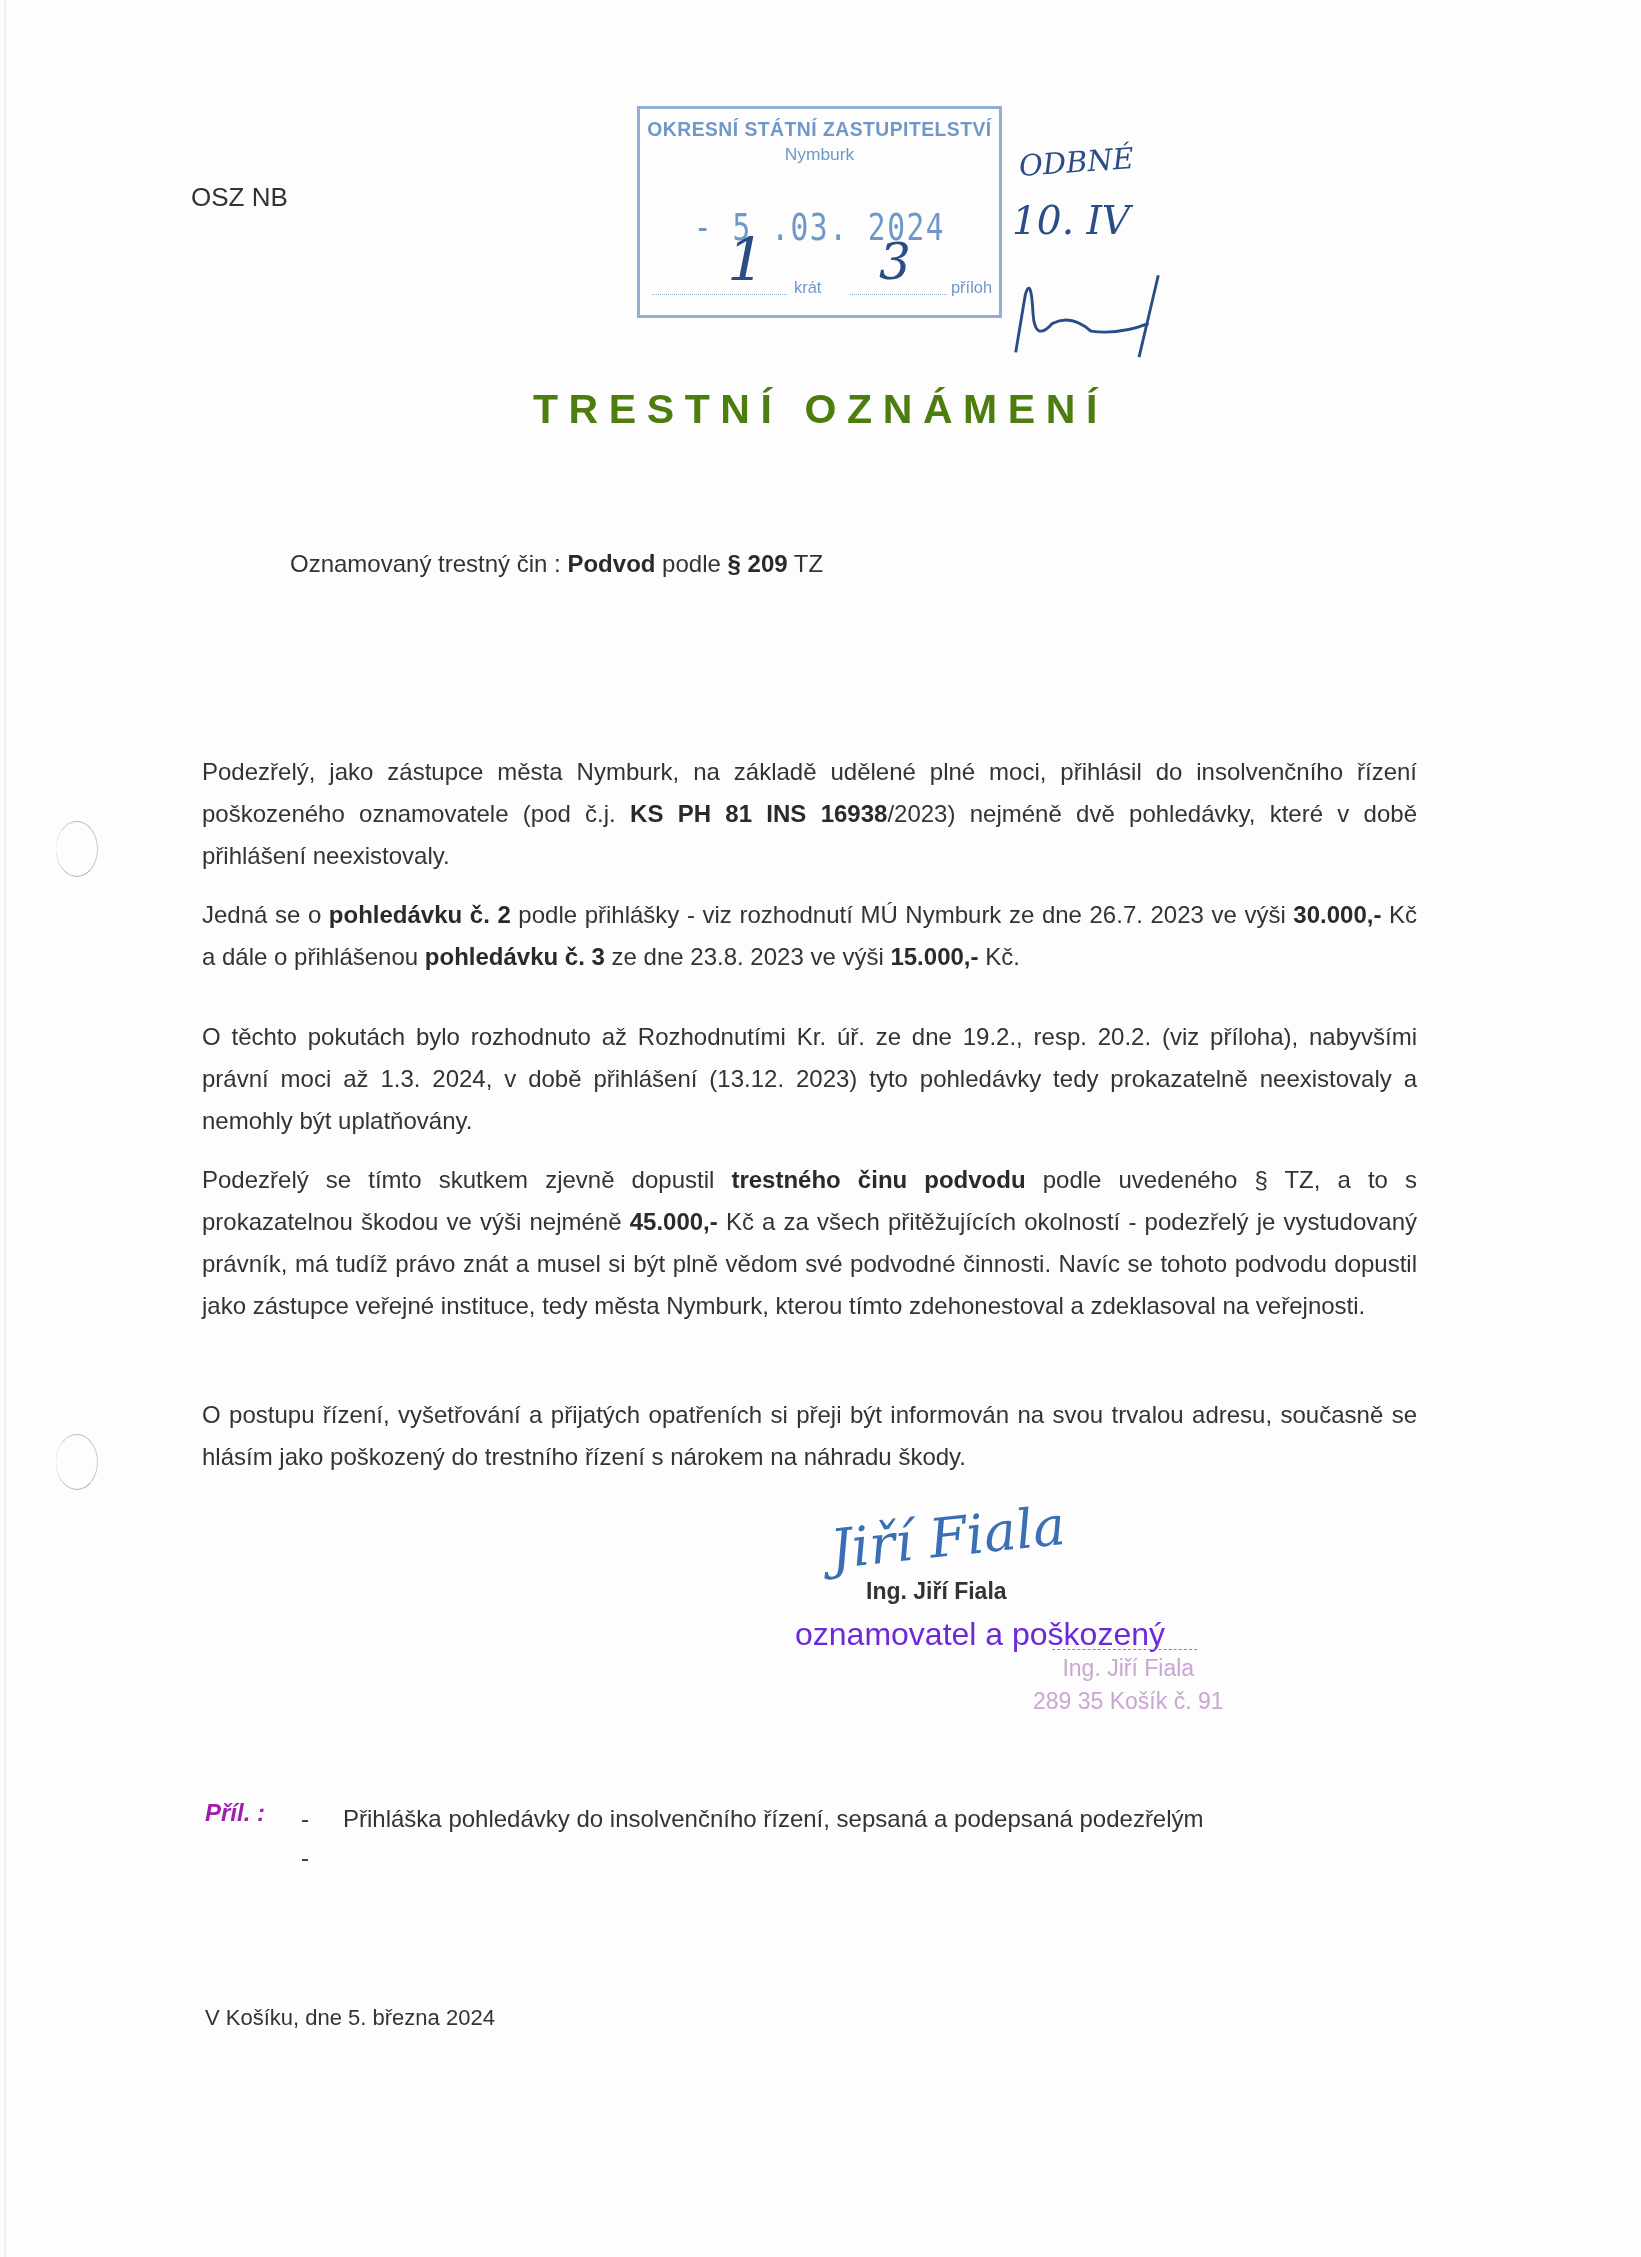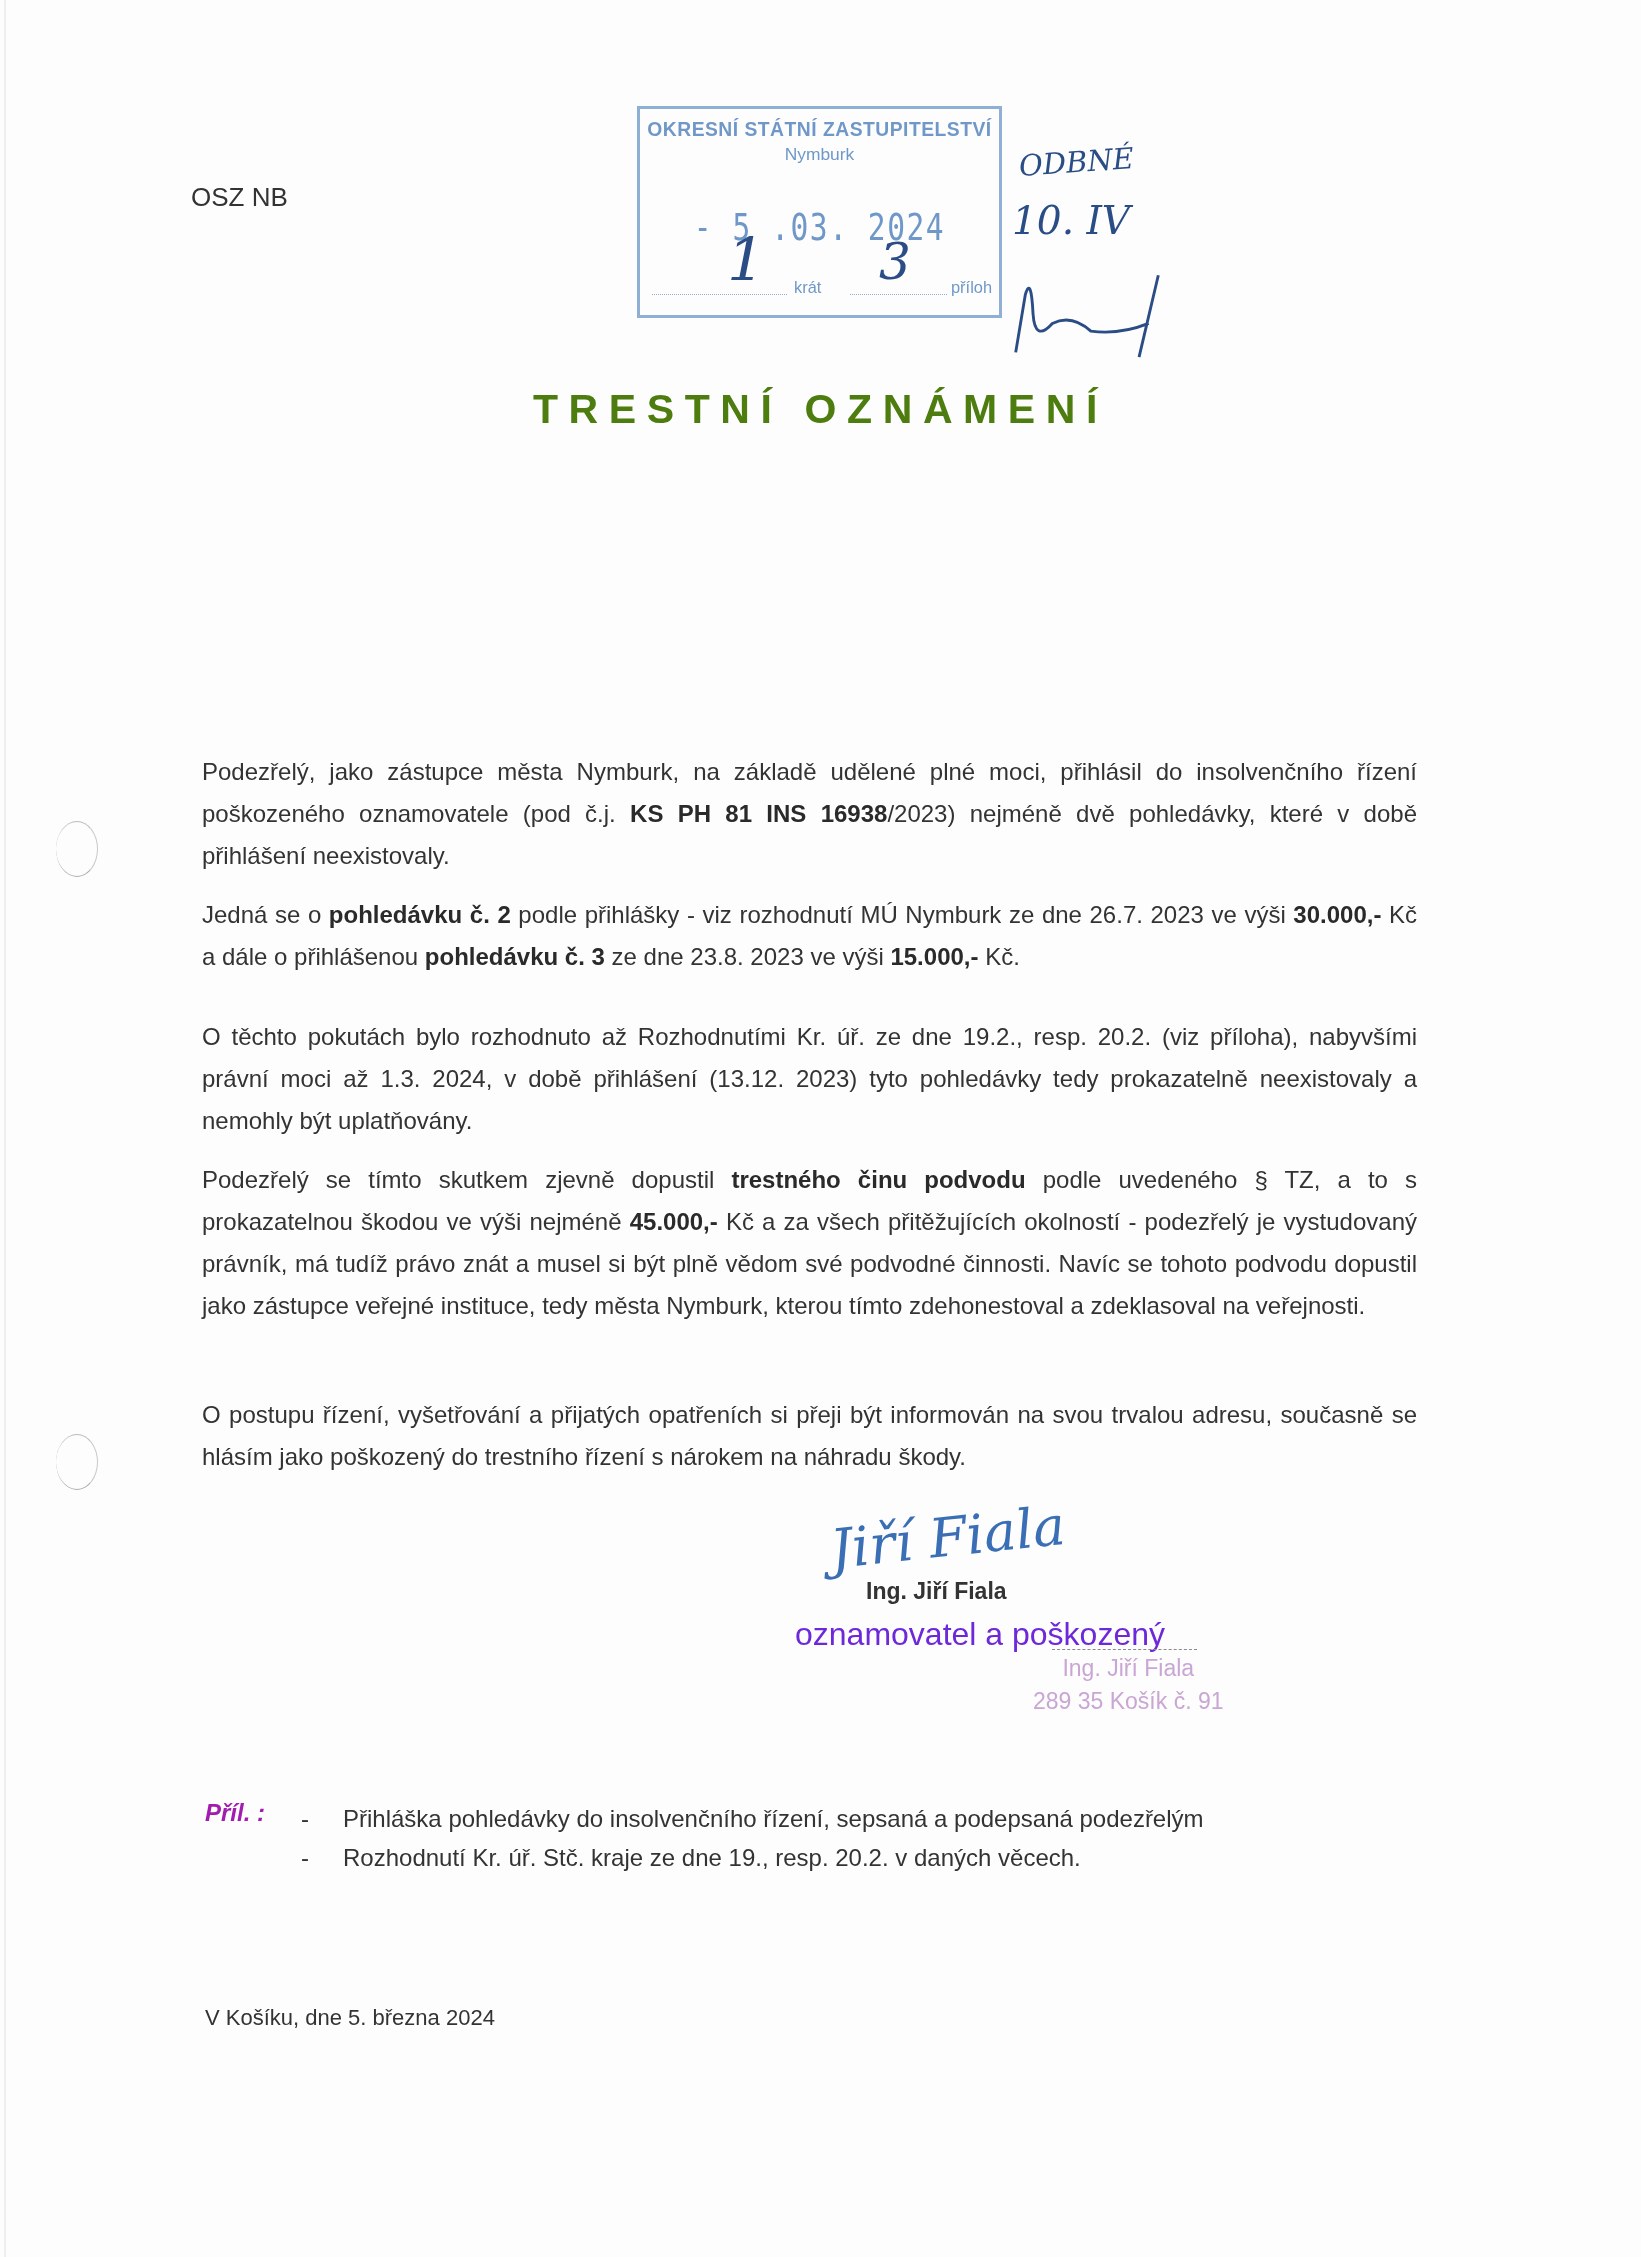--- a/index.html
+++ b/index.html
@@ -65,20 +65,23 @@
   </div>
 
   <div class="abs annot1 hand">ODBNÉ</div>
   <div class="abs annot2 hand">10. IV</div>
   <svg class="abs" style="left:1004px;top:256px;" width="193" height="106" viewBox="0 0 200 110">
     <path d="M12 100 L22 40 Q28 20 30 60 Q32 90 50 70 Q70 60 90 78 Q120 82 150 70 M160 20 L140 105" stroke="#2a4d86" stroke-width="3" fill="none"></path>
   </svg>
 
   <div class="abs title">TRESTNÍ OZNÁMENÍ</div>
 
+  <div class="abs meta" style="top:550px;">
+    <span>Oznamovaný trestný čin : </span><b>Podvod</b><span> podle </span><b>§ 209</b><span> TZ</span>
+  </div>
 
   <div class="abs para" style="top:751px;"><span>Podezřelý, jako zástupce města Nymburk, na základě udělené plné moci, přihlásil do insolvenčního řízení poškozeného oznamovatele (pod č.j. </span><b>KS PH 81 INS 16938</b><span>/2023) nejméně dvě pohledávky, které v době přihlášení neexistovaly.</span></div>
   <div class="abs para" style="top:894px;"><span>Jedná se o </span><b>pohledávku č. 2</b><span> podle přihlášky   - viz rozhodnutí MÚ Nymburk ze dne 26.7. 2023 ve výši </span><b>30.000,-</b><span> Kč a dále o přihlášenou </span><b>pohledávku č. 3</b><span> ze dne 23.8. 2023 ve výši </span><b>15.000,-</b><span> Kč.</span></div>
   <div class="abs para" style="top:1016px;"><span>O těchto pokutách bylo rozhodnuto až Rozhodnutími Kr. úř. ze dne 19.2., resp. 20.2. (viz příloha), nabyvšími právní moci až 1.3. 2024, v době přihlášení (13.12. 2023) tyto pohledávky tedy prokazatelně neexistovaly a nemohly být uplatňovány.</span></div>
   <div class="abs para" style="top:1159px;"><span>Podezřelý se tímto skutkem zjevně dopustil </span><b>trestného činu podvodu</b><span> podle uvedeného § TZ, a to s prokazatelnou  škodou ve výši nejméně </span><b>45.000,-</b><span> Kč a za všech přitěžujících okolností - podezřelý je vystudovaný právník, má tudíž právo znát a musel si být plně vědom své podvodné činnosti. Navíc se tohoto podvodu dopustil jako zástupce veřejné instituce, tedy města Nymburk, kterou tímto zdehonestoval a zdeklasoval na veřejnosti.</span></div>
   <div class="abs para" style="top:1394px;"><span>O postupu řízení,  vyšetřování a přijatých opatřeních si přeji být informován na svou trvalou adresu, současně se hlásím jako poškozený do trestního řízení s nárokem na náhradu škody.</span></div>
 
   <div class="abs hole" style="left:56px;top:821px;"></div>
   <div class="abs hole" style="left:56px;top:1434px;"></div>
 
@@ -92,19 +95,18 @@
   </div>
 
   <div class="abs att-label">Příl. :</div>
   <div class="abs att-list">
     <div class="row">
       <span class="dash">-</span>
       <span>Přihláška pohledávky do insolvenčního řízení, sepsaná a podepsaná podezřelým</span>
     </div>
     <div class="row">
       <span class="dash">-</span>
-      <span>Rozhodnutí Kr. úř. Stč. kraje ze dne 19., resp. 20.2. v daných věcech.</span>
     </div>
   </div>
 
   <div class="abs footer">V Košíku, dne 5. března 2024</div>
 </div>
 
 
 </body></html>

